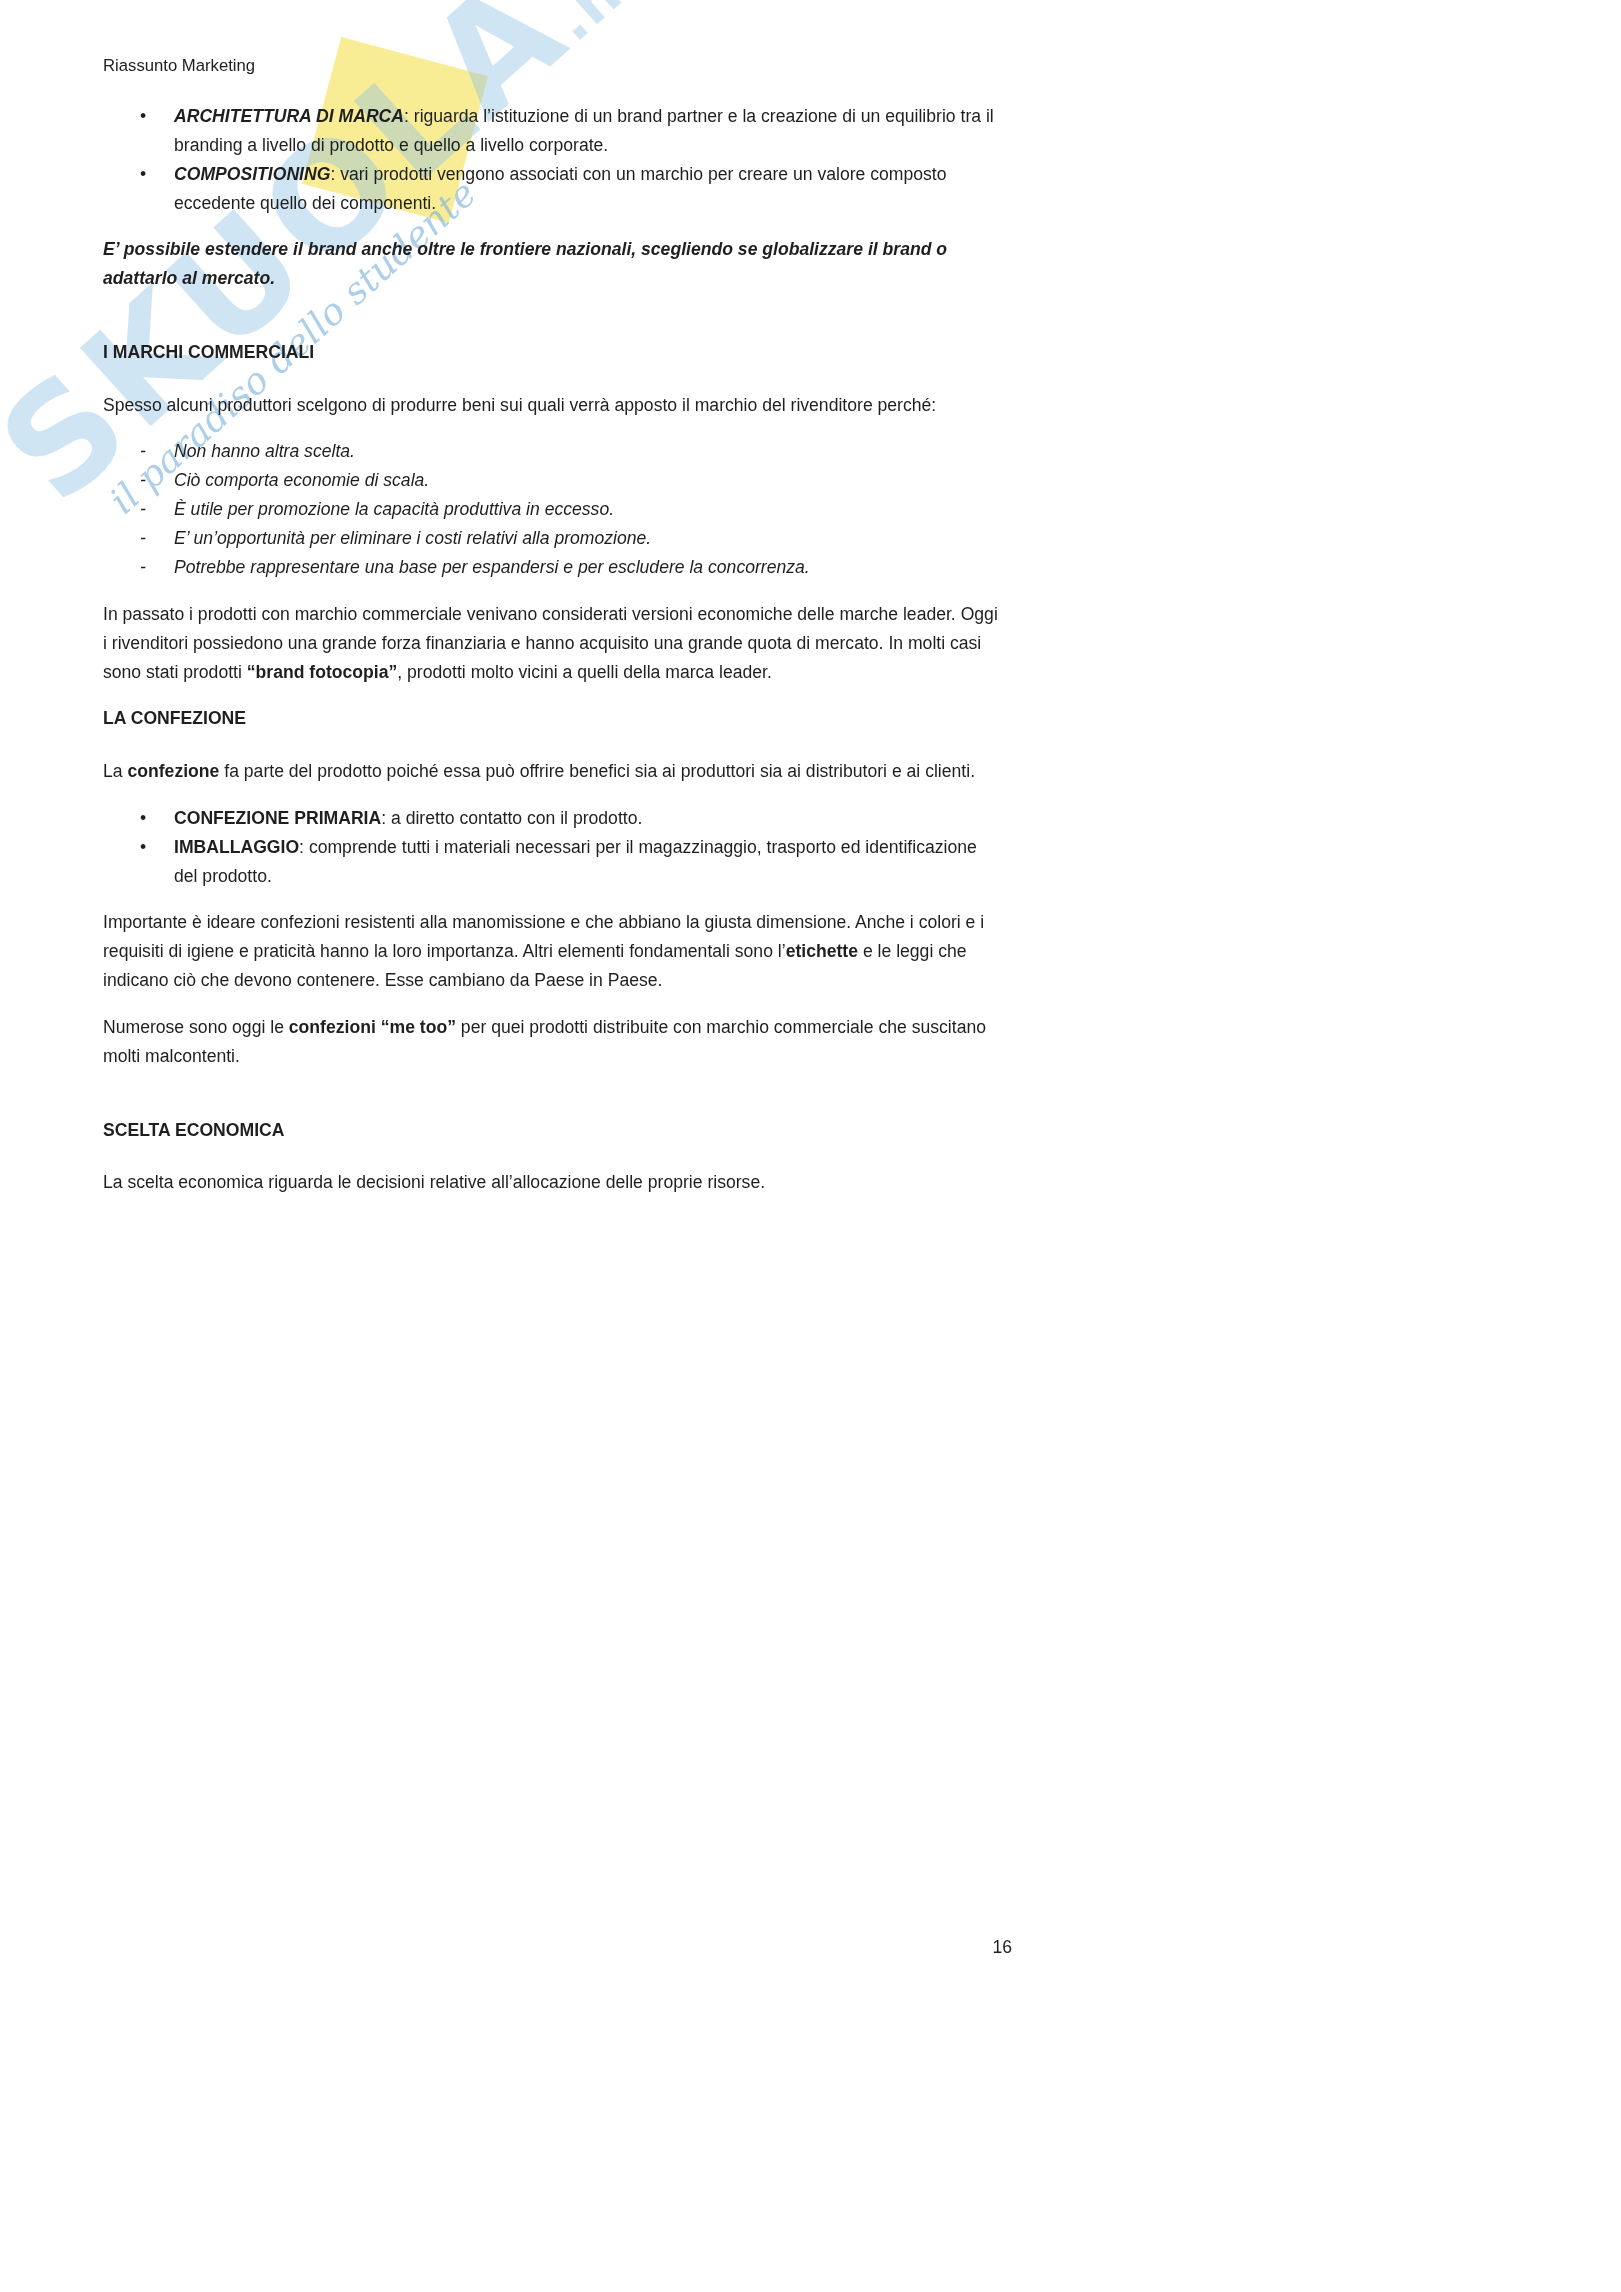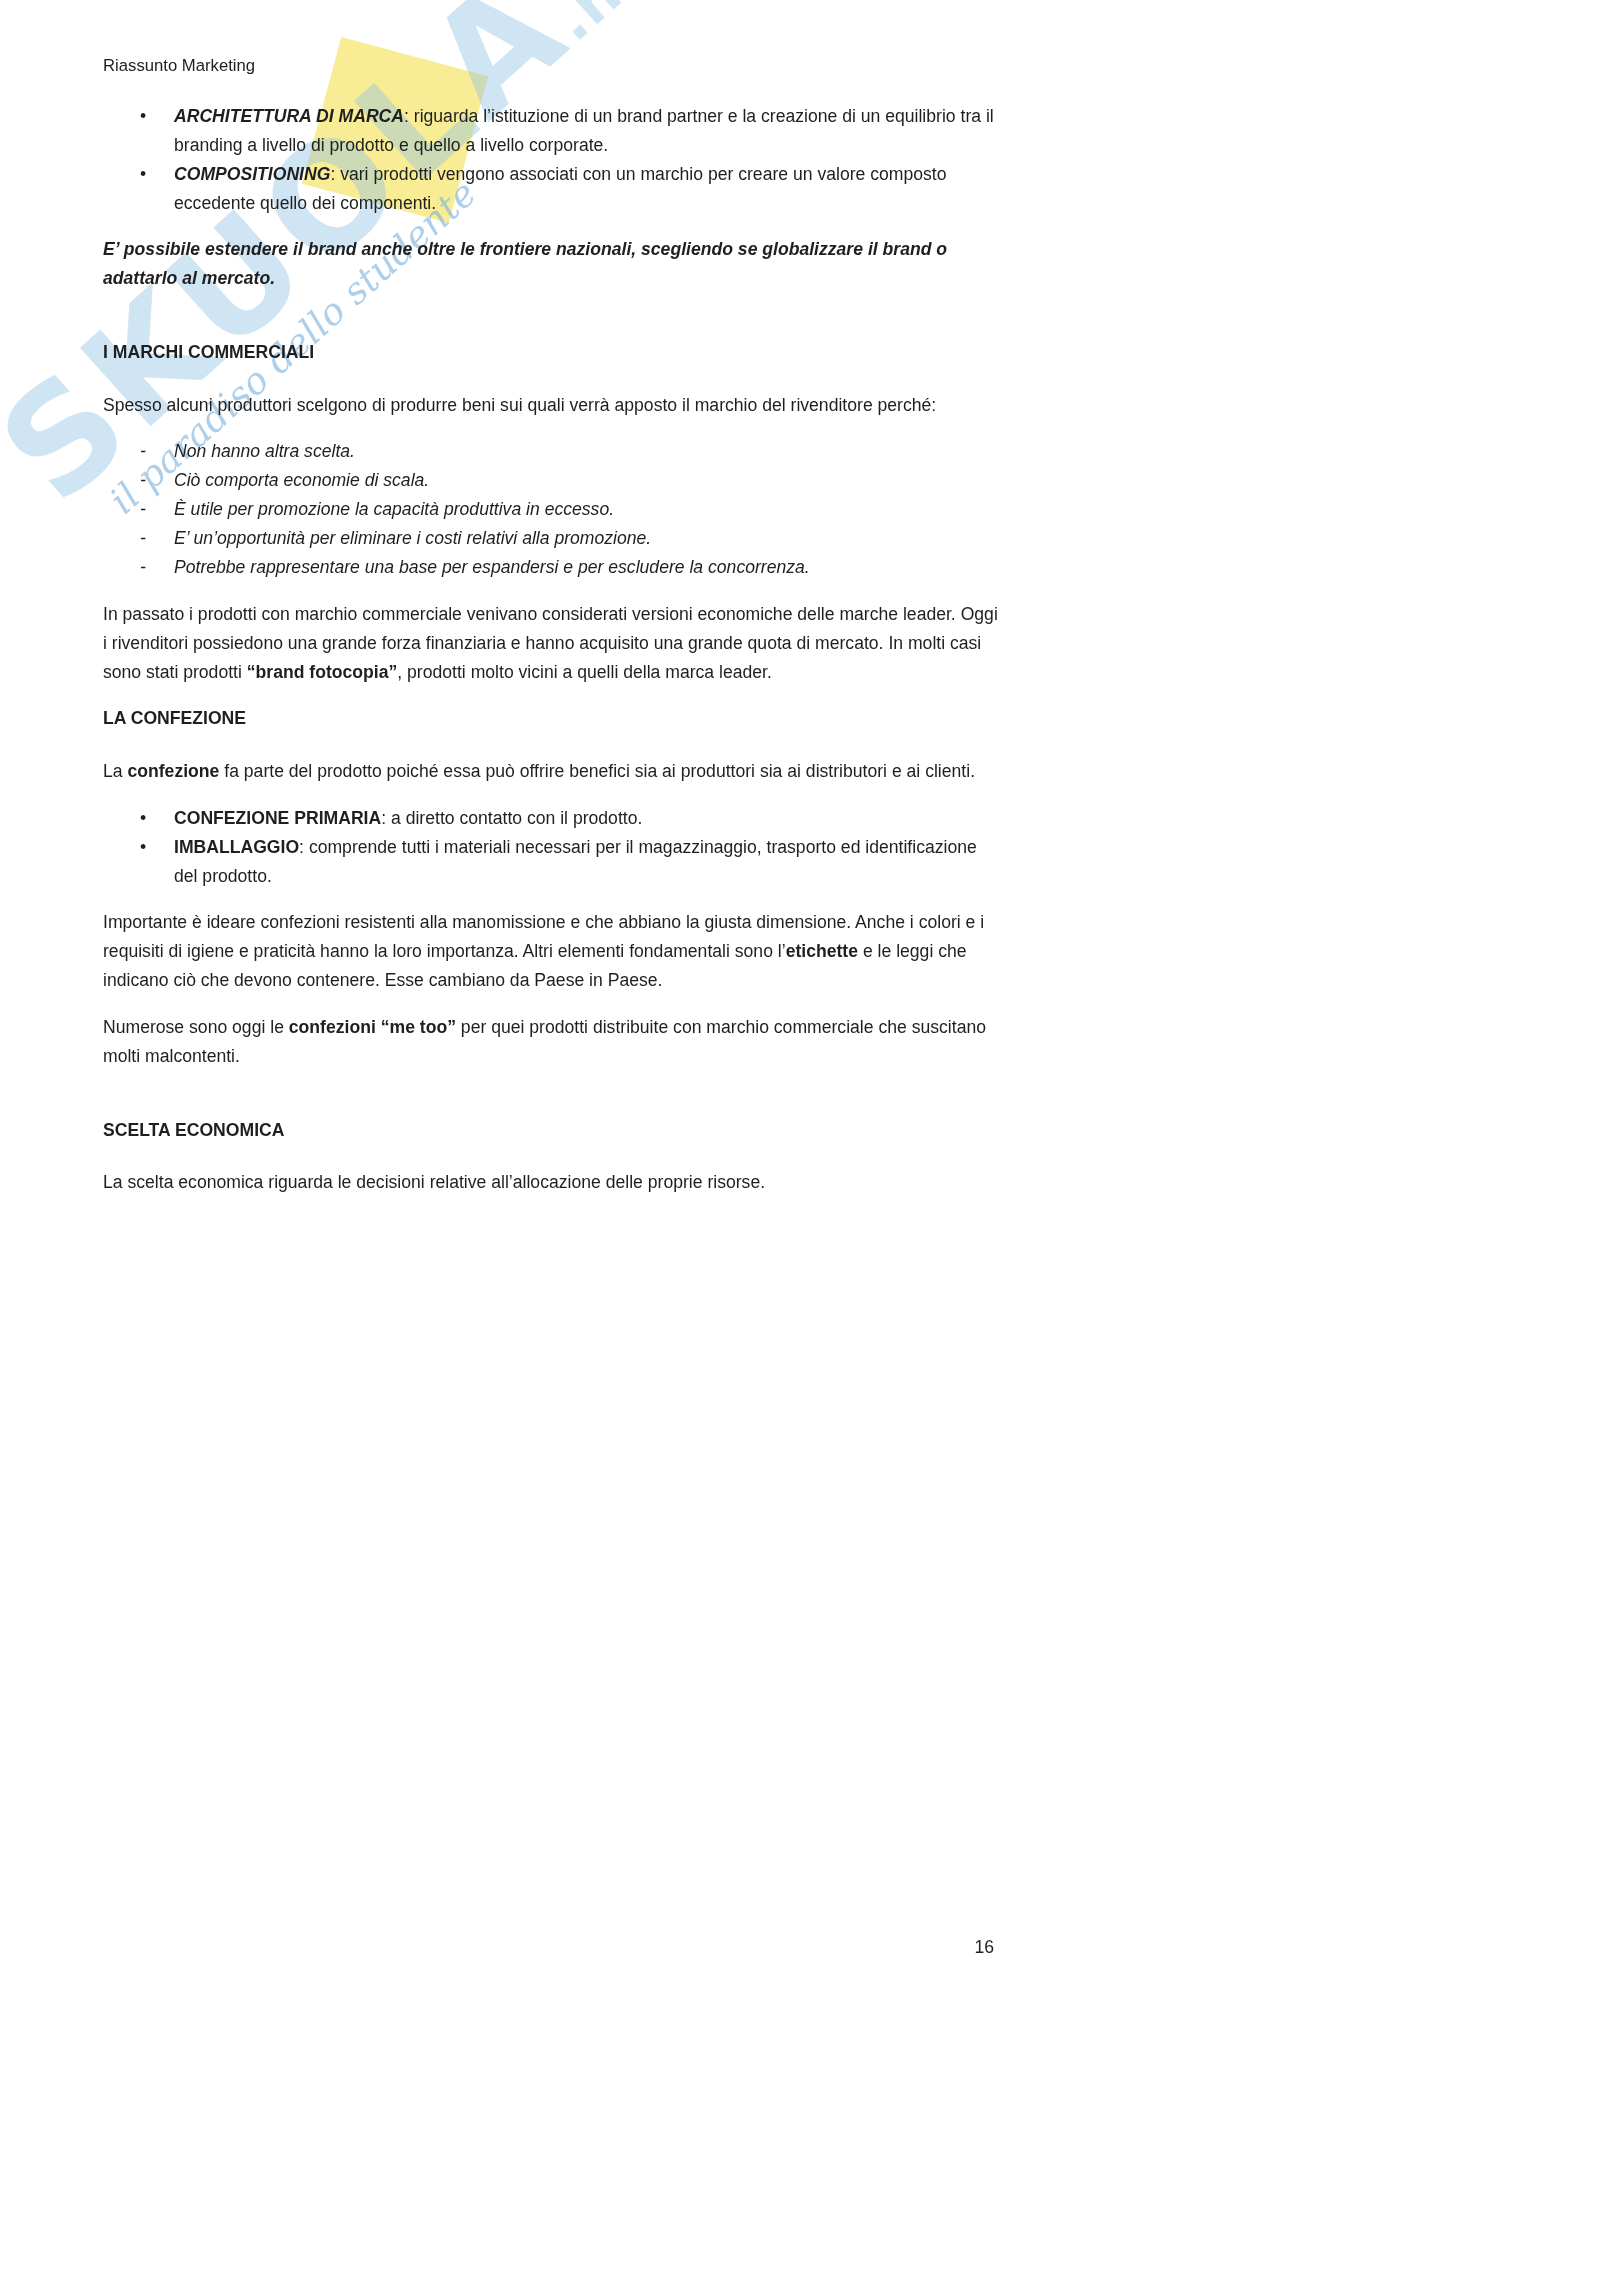--- a/index.html
+++ b/index.html
@@ -111,21 +111,21 @@
   ul.dashes li::before {
     content: "-";
     position: absolute;
     left: 37px;
   }
   ul.dashes li { font-style: italic; }
 
   .page-number {
     position: absolute;
     top: 1933px;
-    left: 92px;
+    left: 110px;
     width: 902px;
     text-align: right;
     font-size: 17.6px;
     line-height: 29px;
     z-index: 1;
   }
 </style>
 </head>
 <body>
 

